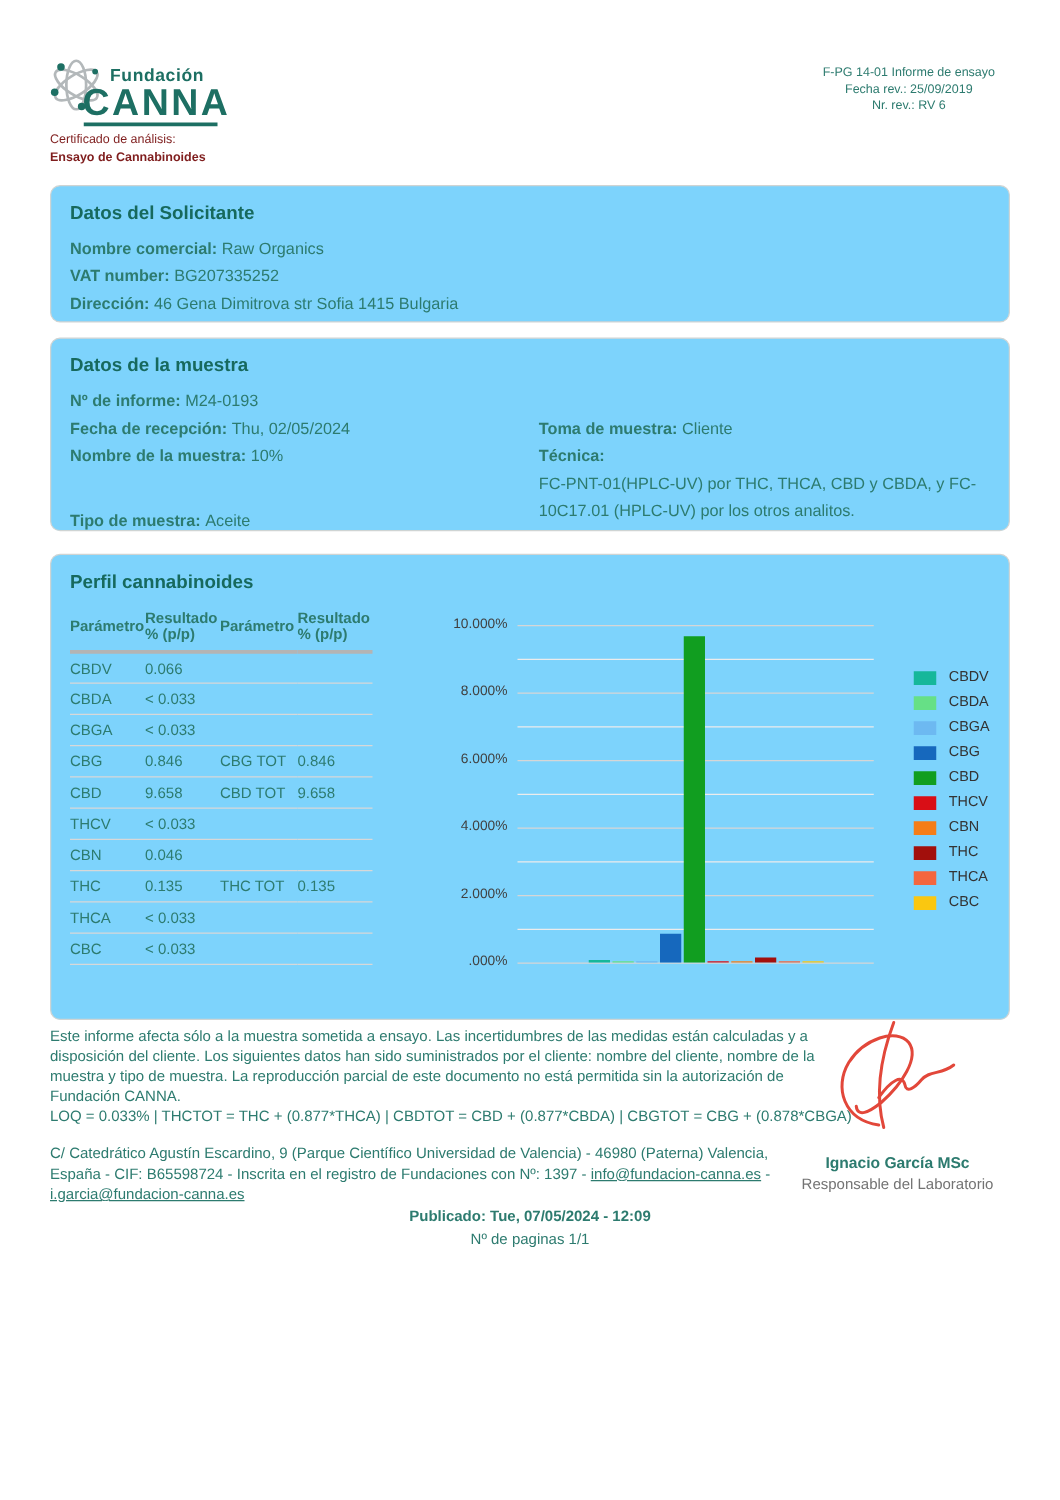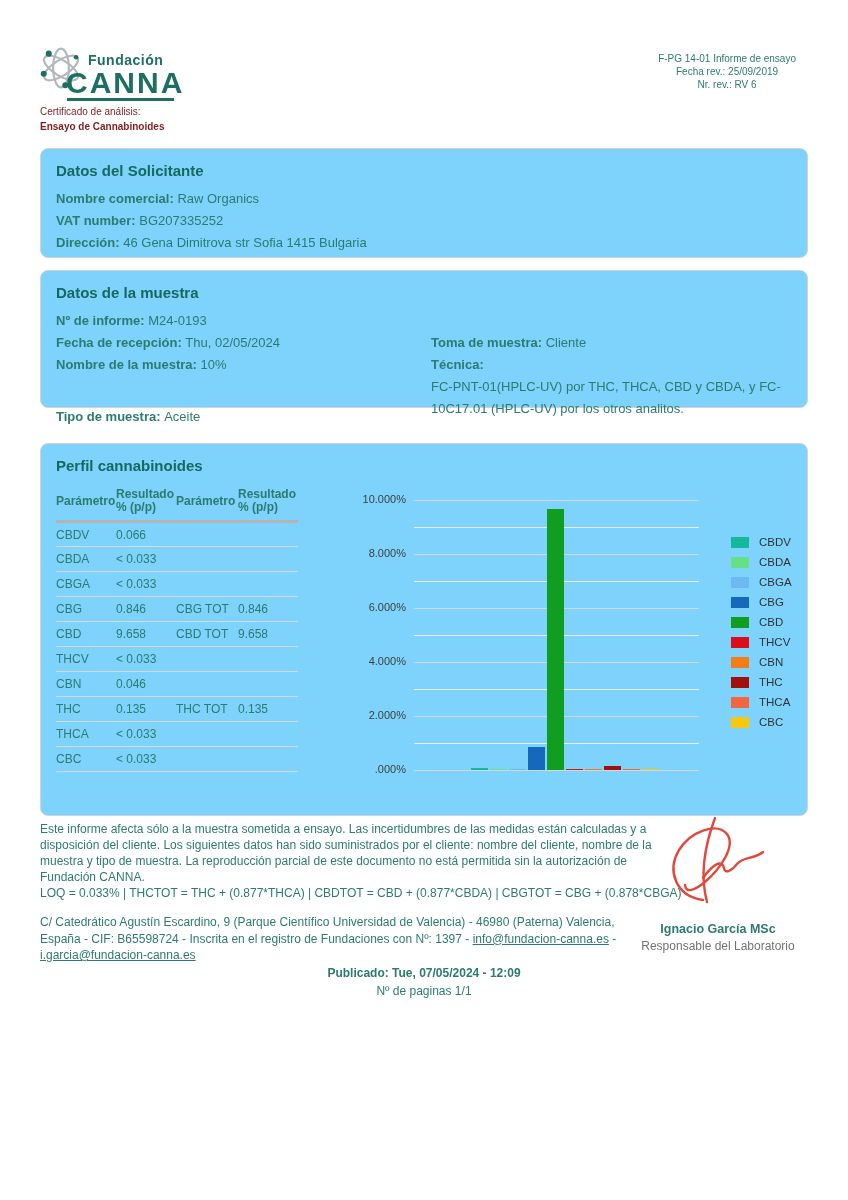--- a/index.html
+++ b/index.html
@@ -18,21 +18,21 @@
   .certline.l1 { top:106px; }
   .certline.l2 { top:121px; font-weight:bold; }
 
   
   .card { position:absolute; left:40px; width:768px; border:1px solid #cfd4d3; border-radius:8px; background:#7dd3fc; }
   .card-title { position:absolute; left:15px; top:13px; font-size:15px; font-weight:bold; color:#17695d; }
   .field { position:absolute; font-size:13px; color:#2d7b6f; white-space:nowrap; }
   .field b { font-weight:bold; }
 
   #card-solicitante { top:148px; height:110px; }
-  #card-muestra { top:270px; height:138px; }
+  #card-muestra { top:270px; height:155px; }
   #card-perfil { top:443px; height:373px; }
 
   
   .ptable { position:absolute; left:15px; top:42px; border-collapse:collapse; table-layout:fixed; width:242px; font-size:12px; color:#2d7b6f; }
   .ptable th { text-align:left; font-weight:bold; white-space:pre-line; vertical-align:middle; padding:2px 2px 6px 0; border-bottom:3px solid #b4b4b4; line-height:13px; font-size:12px;margin-top:48px; }
   .ptable td { height:25px; border-bottom:1px solid #d8d8d8; padding:2px 2px 2px 0; vertical-align:middle; }
 
   
   .plot { position:absolute; left:373px; top:56px; width:285px; height:270px; }
   .gridline { position:absolute; left:0; width:100%; height:1px; }

